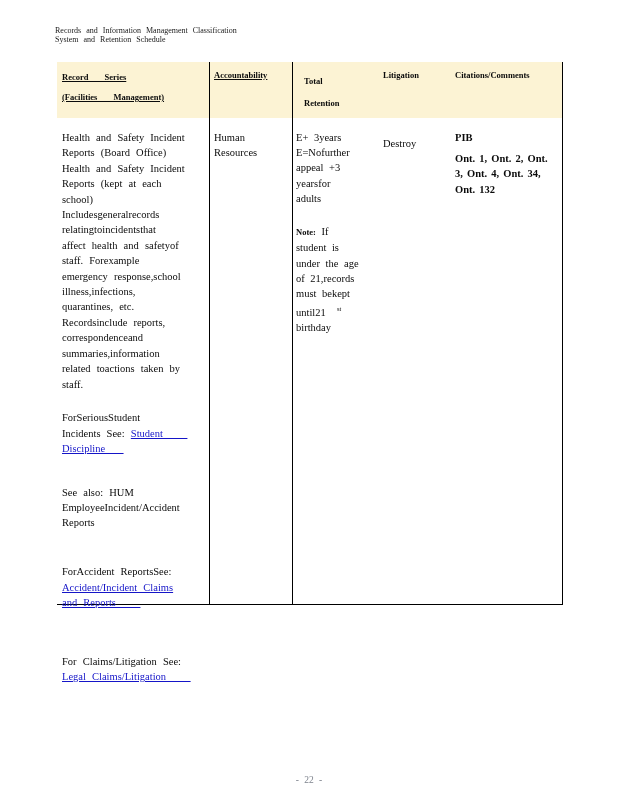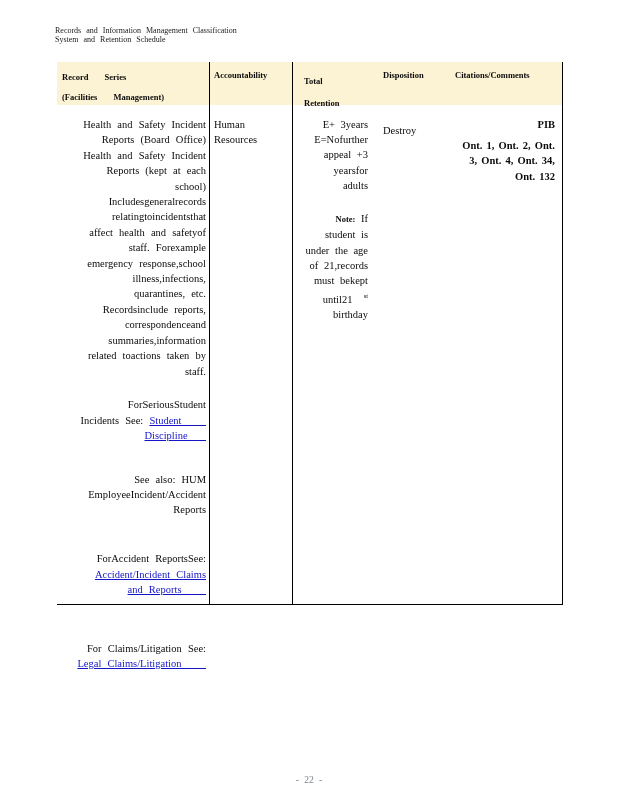--- a/index.html
+++ b/index.html
@@ -25,36 +25,36 @@
     position: absolute; left: 57px; top: 62px;
     width: 506px; height: 543px;
     display: flex;
     border-bottom: 1.4px solid var(--border, #000);
   }
   .col { height: 100%; border-right: 1.4px solid var(--border, #000); }
   .col1 { width: 153px; }
   .col2 { width: 83px; }
   .col3 { width: 270px; position: relative; }
 
-  .col-head { height: 43px; background: var(--header-bg, #FCF3D4); }
+  .col-head { height: 56px; background: var(--header-bg, #FCF3D4); text-decoration: underline; }
   .head1 {
     padding: 5px 6px 0 5px;
     font-size: 8.5px; font-weight: bold; line-height: 20px; word-spacing: 14px;
   }
   .head2 { padding: 8px 0 0 4px; font-size: 8.5px; font-weight: bold; }
   .head3 { position: relative; }
   .h-total { position: absolute; left: 11px; top: 8px; width: 60px; font-size: 8.5px; font-weight: bold; line-height: 22px; }
   .h-disp  { position: absolute; left: 90px; top: 8px; font-size: 8.5px; font-weight: bold; }
   .h-cit   { position: absolute; left: 162px; top: 8px; font-size: 8.5px; font-weight: bold; white-space: nowrap; }
 
   .body1 {
     padding: 12px 3px 0 5px;
     font-size: 10.5px; line-height: 15.4px; word-spacing: 3.5px;
   }
-  .para { margin: 0; text-align: right; }
+  .para { margin: 0; }
   .gap-sm { margin-top: 3px; }
   .gap-md { margin-top: 28px; }
   .gap-lg { margin-top: 18px; }
   .gap-cit { margin-top: 6px; }
 
   .body2 { padding: 12px 0 0 4px; font-size: 10.5px; line-height: 15.4px; }
 
   .col3-body { position: relative; height: 628px; }
   .ret  { position: absolute; left: 3px;   top: 12px; width: 72px; font-size: 10.5px; line-height: 15.2px; word-spacing: 3px; }
   .disp { position: absolute; left: 90px;  top: 20px; font-size: 10.5px; }
@@ -128,21 +128,21 @@
   <div class="col col2">
     <div class="col-head head2">Accountability</div>
     <div class="col-body body2 pre">Human
 Resources</div>
   </div>
 
   <div class="col col3">
     <div class="col-head head3">
       <div class="h-total pre">Total
 Retention</div>
-      <div class="h-disp">Disposition</div>
+      <div class="h-disp">Litigation</div>
       <div class="h-cit">Citations/Comments</div>
     </div>
     <div class="col3-body">
       <div class="ret">
         <p class="para pre">E+ 3years
 E=Nofurther
 appeal +3
 yearsfor
 adults</p>
         <p class="para pre gap-sm">

